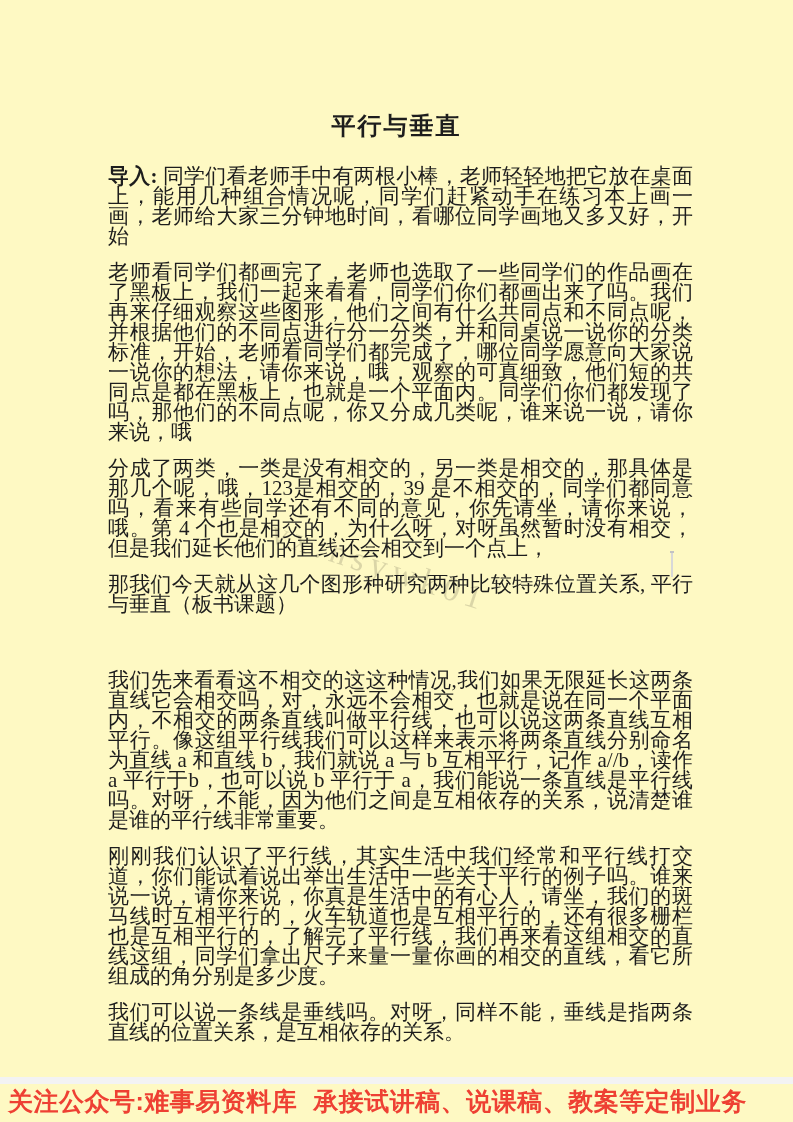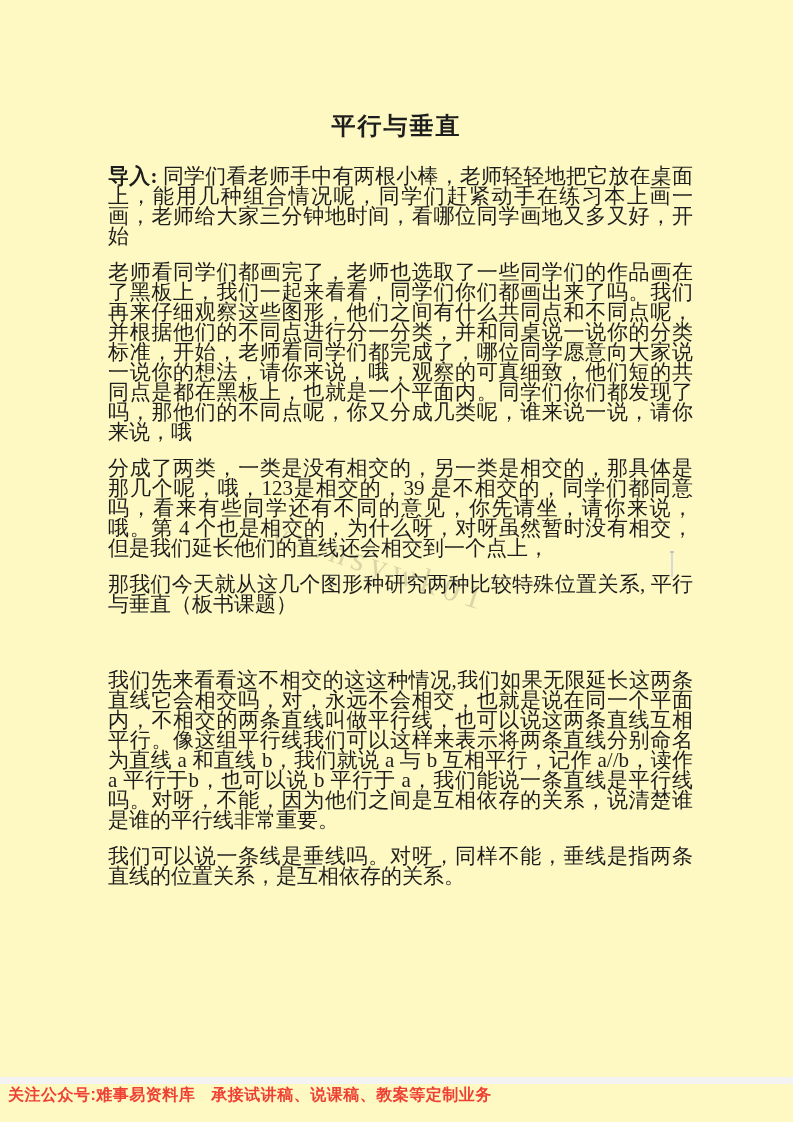--- a/index.html
+++ b/index.html
@@ -66,38 +66,39 @@
   }
   .footer {
     position:absolute;
     left:8px; top:1085px;
     width:781px;
     display:flex;
     gap:16px;
     align-items:baseline;
     font-family:"Liberation Sans","DejaVu Sans",sans-serif;
     font-weight:bold;
-    font-size:16px;
+    font-size:25px;
     white-space:nowrap;
     letter-spacing:0.5px;
   }
 </style>
 </head>
 <body>
 
 <div class="page">
 
   <div class="content">
     <h1 class="doc-title">平行与垂直</h1>
     <div id="paragraphs">
         <p class="para"><span class="lead">导入:</span> <span>同学们看老师手中有两根小棒，老师轻轻地把它放在桌面上，能用几种组合情况呢，同学们赶紧动手在练习本上画一画，老师给大家三分钟地时间，看哪位同学画地又多又好，开始</span></p>
         <p class="para"><span>老师看同学们都画完了，老师也选取了一些同学们的作品画在了黑板上，我们一起来看看，同学们你们都画出来了吗。我们再来仔细观察这些图形，他们之间有什么共同点和不同点呢，并根据他们的不同点进行分一分类，并和同桌说一说你的分类标准，开始，老师看同学们都完成了，哪位同学愿意向大家说一说你的想法，请你来说，哦，观察的可真细致，他们短的共同点是都在黑板上，也就是一个平面内。同学们你们都发现了吗，那他们的不同点呢，你又分成几类呢，谁来说一说，请你来说，哦</span></p>
         <p class="para"><span>分成了两类，一类是没有相交的，另一类是相交的，那具体是那几个呢，哦，123是相交的，39 是不相交的，同学们都同意吗，看来有些同学还有不同的意见，你先请坐，请你来说，哦。第 4 个也是相交的，为什么呀，对呀虽然暂时没有相交，但是我们延长他们的直线还会相交到一个点上，</span></p>
         <p class="para gap-after"><span>那我们今天就从这几个图形种研究两种比较特殊位置关系, 平行与垂直（板书课题）</span></p>
         <p class="para"><span>我们先来看看这不相交的这这种情况,我们如果无限延长这两条直线它会相交吗，对，永远不会相交，也就是说在同一个平面内，不相交的两条直线叫做平行线，也可以说这两条直线互相平行。像这组平行线我们可以这样来表示将两条直线分别命名为直线 a 和直线 b，我们就说 a 与 b 互相平行，记作 a//b，读作 a 平行于b，也可以说 b 平行于 a，我们能说一条直线是平行线吗。对呀，不能，因为他们之间是互相依存的关系，说清楚谁是谁的平行线非常重要。</span></p>
+        <p class="para"><span>刚刚我们认识了平行线，其实生活中我们经常和平行线打交道，你们能试着说出举出生活中一些关于平行的例子吗。谁来说一说，请你来说，你真是生活中的有心人，请坐，我们的斑马线时互相平行的，火车轨道也是互相平行的，还有很多栅栏也是互相平行的，了解完了平行线，我们再来看这组相交的直线这组，同学们拿出尺子来量一量你画的相交的直线，看它所组成的角分别是多少度。</span></p>
         <p class="para"><span>我们可以说一条线是垂线吗。对呀，同样不能，垂线是指两条直线的位置关系，是互相依存的关系。</span></p>
       </div>
   </div>
 
   <div class="watermark" style="color: rgba(0, 0, 0, 0.14);">vx:nsywk01</div>
 
   <div class="text-cursor"></div>
 
   <div class="footer-shade"></div>
 

